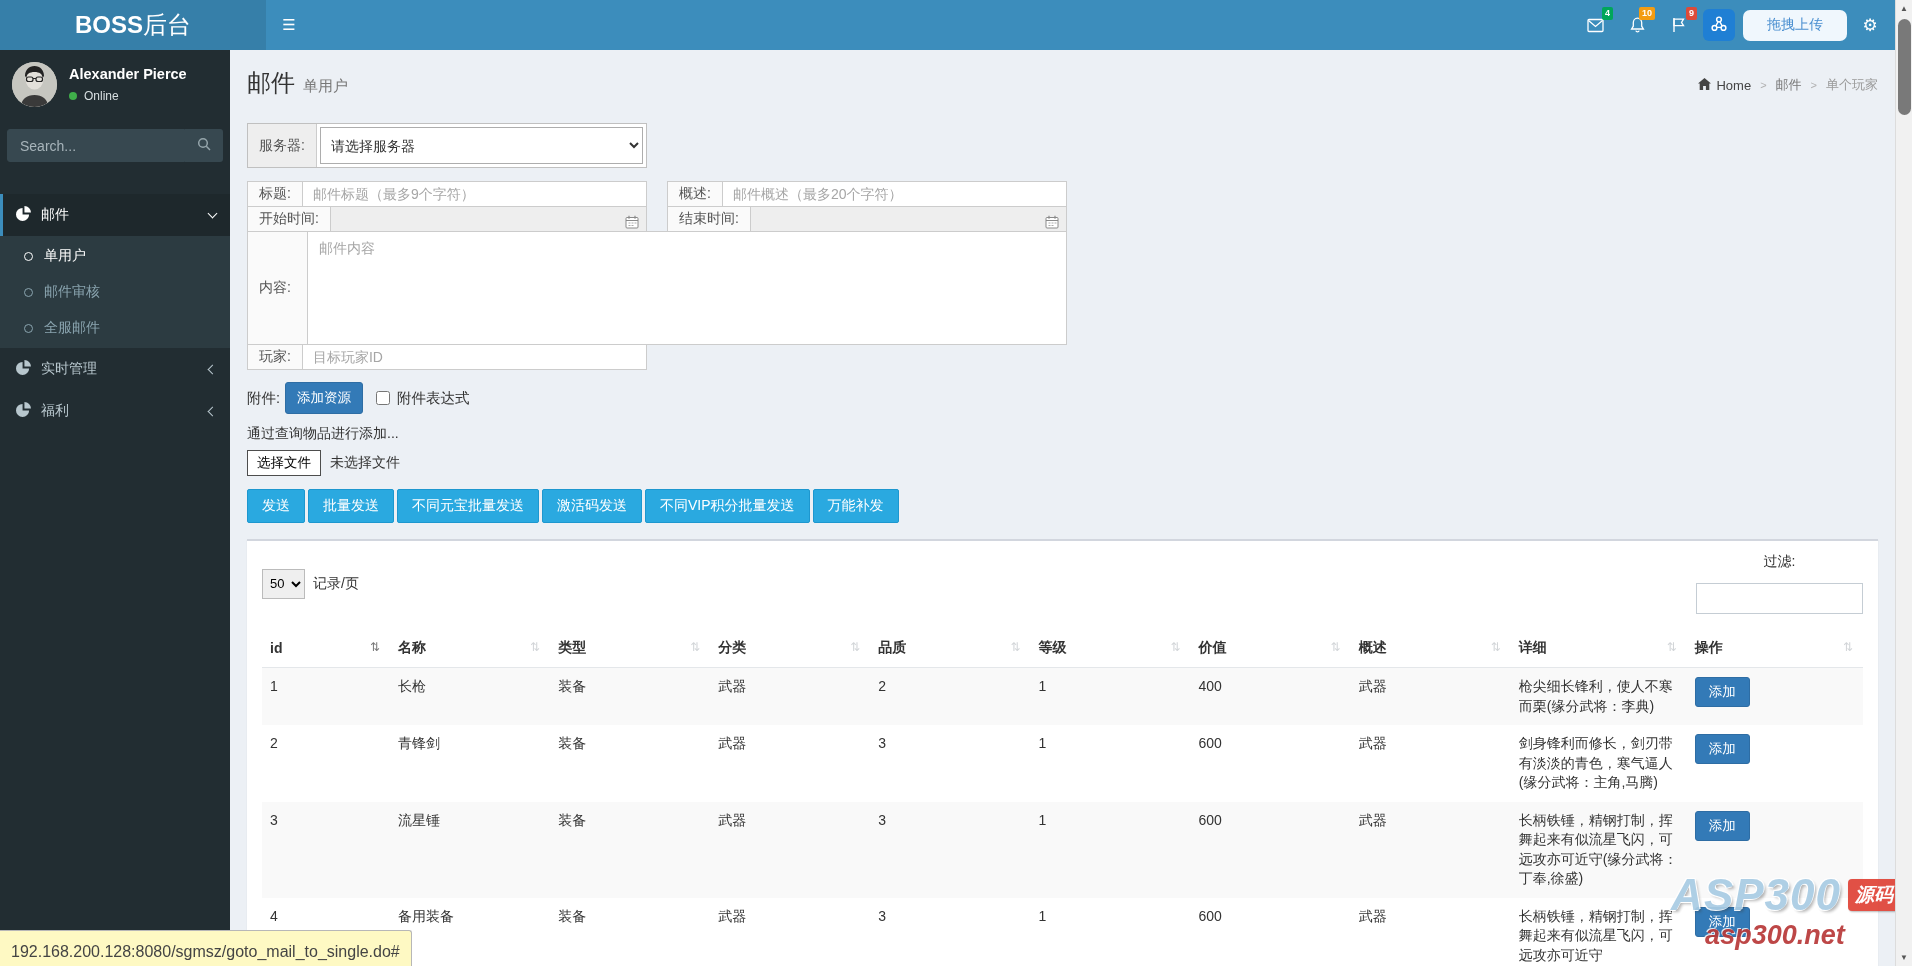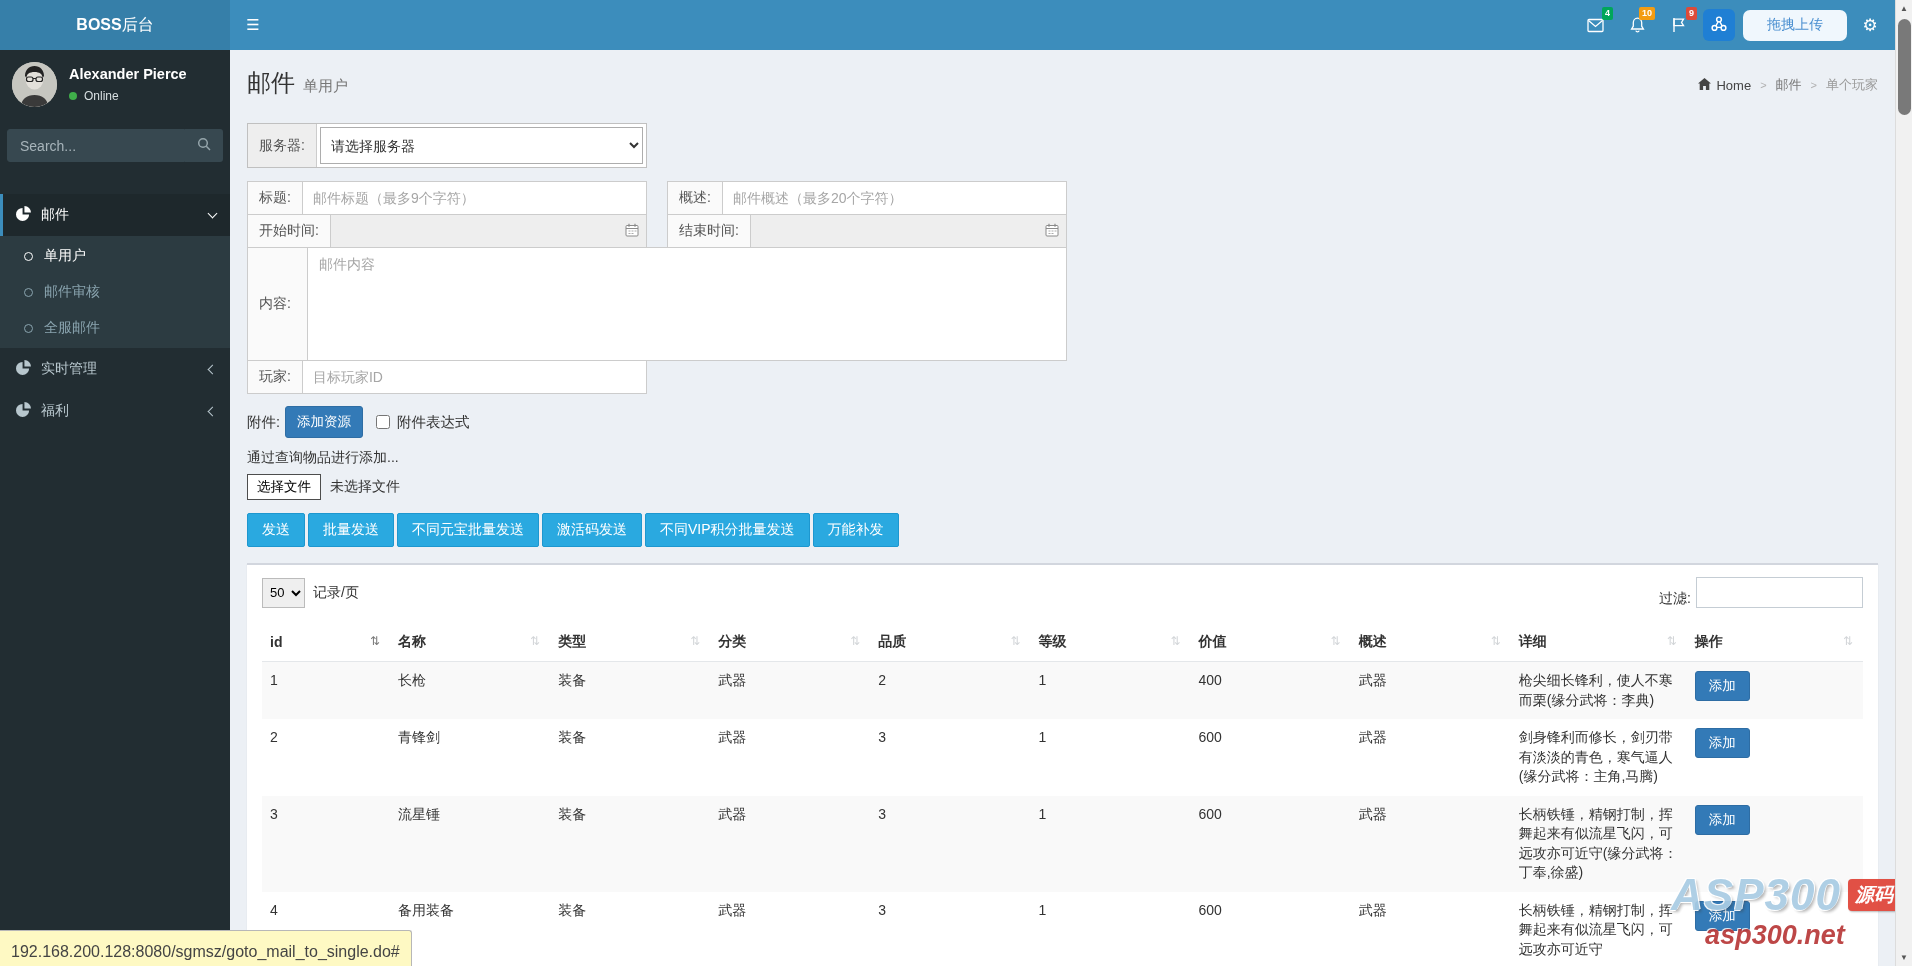--- a/index.html
+++ b/index.html
@@ -4,21 +4,21 @@
 <style>
   * { box-sizing: border-box; }
   html,body { margin:0; padding:0; }
   body {
     width:1912px; height:966px; overflow:hidden; position:relative;
     font-family:"Liberation Sans","DejaVu Sans",sans-serif;
     background:#ecf0f5; font-size:14px; color:#333;
   }
   
   .navbar { position:absolute; top:0; left:0; width:100%; height:50px; background:#3c8dbc; display:flex; align-items:stretch; z-index:30; }
-  .logo { width:230px; background:#367fa9; color:#fff; font-size:16px; text-align:center; line-height:50px; }
+  .logo { width:266px; background:#367fa9; color:#fff; font-size:24px; text-align:center; line-height:50px; }
   .logo .bold { font-weight:700; }
   .hamburger { width:46px; line-height:50px; text-align:center; color:#fff; font-size:15px; cursor:pointer; }
   .nav-right { margin-left:auto; display:flex; align-items:center; padding-right:24px; }
   .nav-icon { position:relative; width:42px; height:50px; display:flex; align-items:center; justify-content:center; color:#fff; cursor:pointer; }
   .nav-icon svg { display:block; }
   .badge { position:absolute; top:7px; right:3px; font-size:9px; line-height:1; padding:2px 3px; border-radius:2px; color:#fff; font-weight:700; }
   .badge.green { background:#00a65a; } .badge.orange { background:#f39c12; } .badge.red { background:#dd4b39; }
   .ext-icon { width:32px; height:32px; background:#1f7fd4; border-radius:6px; display:flex; align-items:center; justify-content:center; margin:0 3px; cursor:pointer; }
   .upload-pill { height:31px; background:#f0f7fd; border-radius:7px; color:#4a8fd0; font-size:14px; padding:0 24px; display:flex; align-items:center; margin:0 5px; cursor:pointer; white-space:nowrap; }
   .gears { color:#fff; font-size:17px; width:36px; text-align:center; cursor:pointer; }
@@ -48,21 +48,21 @@
   .content { position:absolute; top:50px; left:230px; width:1665px; height:916px; padding:15px 17px; overflow:hidden; z-index:10; }
   .content-header { display:flex; justify-content:space-between; align-items:flex-start; margin:2px 0 24px; }
   .page-title { font-size:24px; font-weight:400; color:#333; }
   .page-subtitle { font-size:15px; color:#777; margin-left:8px; }
   .breadcrumb { display:flex; align-items:center; gap:9px; font-size:13px; margin-top:9px; }
   .crumb-home { display:flex; align-items:center; gap:5px; color:#444; cursor:pointer; }
   .crumb-link { color:#777; cursor:pointer; }
   .crumb-active { color:#999; }
   .crumb-sep { color:#b0b0b0; font-size:11px; }
   
-  .ig { display:flex; align-items:stretch; width:400px; height:34px; }
+  .ig { display:flex; align-items:stretch; width:400px; height:26px; }
   .ig-addon { background:#fafafa; border:1px solid #ccc; padding:0 11px; font-size:14px; color:#555; white-space:nowrap; display:flex; align-items:center; }
   .ig-field { flex:1; border:1px solid #ccc; border-left:none; padding:6px 10px; font-size:14px; color:#555; min-width:0; outline:none; background:#fff; }
   .ig-field::placeholder, .content-area::placeholder { color:#a6a6a6; }
   .server-group { width:400px; height:45px; border:1px solid #c0c0c0; background:#fff; display:flex; margin-bottom:13px; }
   .server-group .ig-addon { border:none; border-right:1px solid #ccc; background:#eee; }
   .server-select { flex:1; margin:3px; border:1px solid #adadad; background:#fff; font-size:14px; color:#333; padding:0 6px; outline:none; min-width:0; }
   .form-cols { display:flex; gap:20px; }
   .form-cols .ig + .ig { margin-top:-1px; }
   .date-wrap { position:relative; flex:1; display:flex; }
   .date-field { background:#eee; width:100%; border:1px solid #ccc; border-left:none; }
@@ -78,21 +78,21 @@
   .file-row { display:flex; align-items:center; gap:9px; font-size:14px; margin-bottom:13px; }
   .file-btn { border:1px solid #4d4d4d; background:#fff; font-size:13.5px; padding:3px 9px; cursor:pointer; font-family:inherit; }
   .actions { display:flex; gap:3px; }
   .btn-info { background:#2aa9e0; border:1px solid #1d97cf; color:#fff; font-size:14px; padding:7px 14px; border-radius:2px; cursor:pointer; white-space:nowrap; }
   
   .box { margin-top:16px; background:#fff; border-top:2px solid #d2d6de; box-shadow:0 1px 1px rgba(0,0,0,.1); padding:12px 15px 0; height:452px; }
   .box-title { font-size:17px; color:#444; margin:4px 0 16px; }
   .toolbar { display:flex; justify-content:space-between; align-items:center; margin-bottom:15px; }
   .page-size { display:flex; align-items:center; gap:8px; font-size:14px; }
   .page-size select { height:30px; border:1px solid #bbb; font-size:13px; padding:0 3px; outline:none; }
-  .filter { display:flex; align-items:flex-end; gap:5px; font-size:14px; }
+  .filter { display:flex; align-items:center; gap:12px; font-size:14px;flex-direction:column; }
   .filter input { width:167px; height:31px; border:1px solid #c5cdd4; padding:0 8px; outline:none; }
   table { width:100%; border-collapse:collapse; table-layout:fixed; font-size:14px; }
   th { font-weight:700; text-align:left; padding:10px 8px; border-bottom:1px solid #e4e7ea; position:relative; cursor:pointer; }
   .sort { position:absolute; right:10px; top:11px; color:#d2d5d8; font-size:12px; font-weight:400; }
   th.sorted .sort { color:#777; }
   td { padding:9px 8px; vertical-align:top; line-height:19.5px; }
   tr.odd td { background:#f9f9f9; }
   .add-btn { background:#337ab7; border:1px solid #2e6da4; color:#fff; border-radius:3px; font-size:13.5px; padding:5px 13px; cursor:pointer; }
   
   .statusbar { position:absolute; left:0; bottom:0; background:#fef9c3; border:1px solid #b7b7b7; border-left:none; border-bottom:none; border-top-right-radius:3px; padding:12px 11px 5px; font-size:16px; color:#444; z-index:40; }

